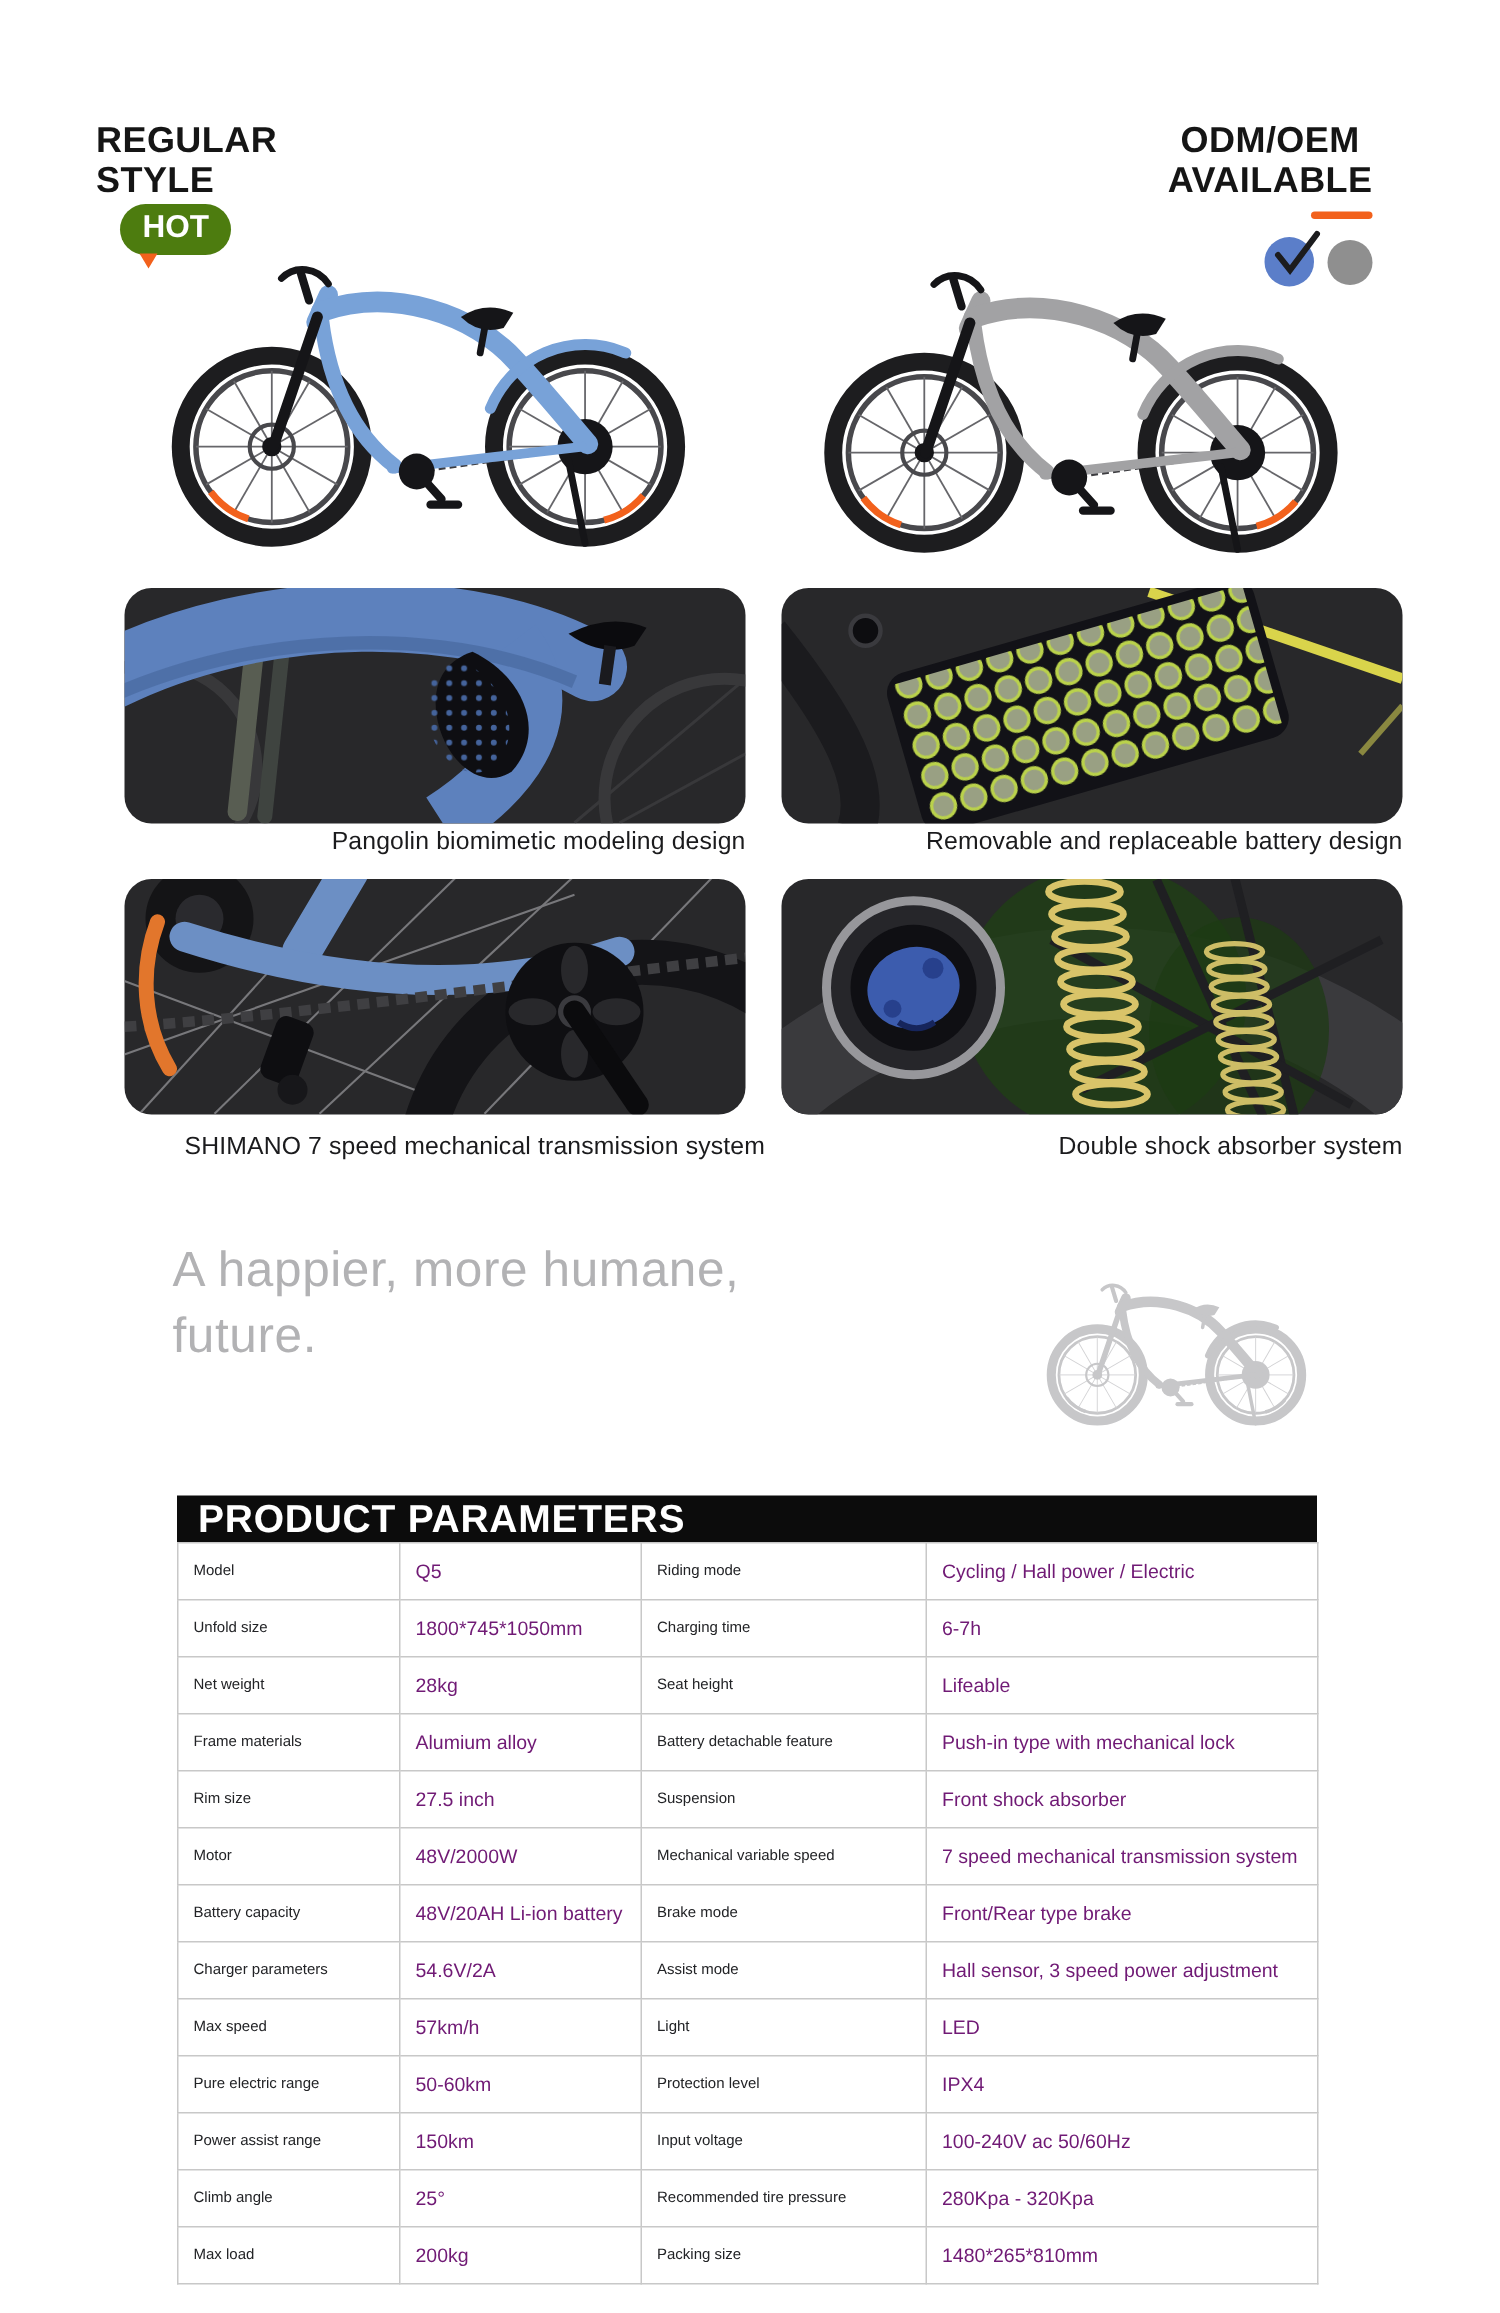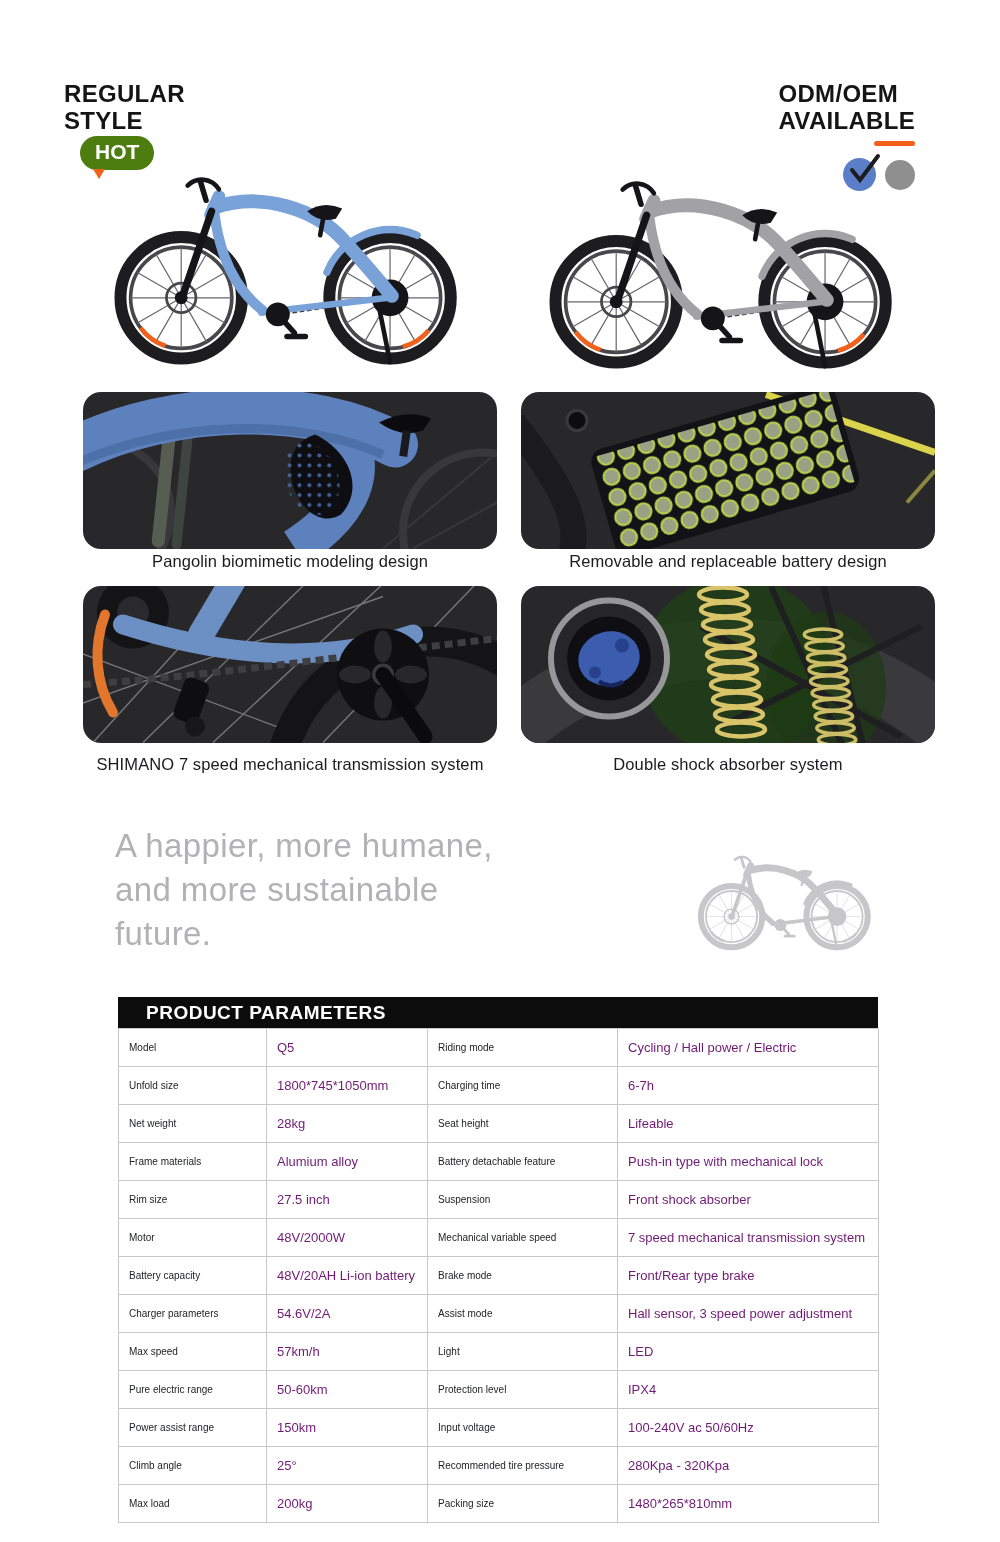--- a/index.html
+++ b/index.html
@@ -15,21 +15,21 @@
   .hot-badge {
     position:absolute; left:80px; top:136px; background:#4d7c0f; color:#fff;
     font-weight:bold; font-size:21px; padding:4px 15px 6px; border-radius:17px;
   }
   .hot-badge::after {
     content:""; position:absolute; left:13px; bottom:-9px;
     border-left:6px solid transparent; border-right:6px solid transparent;
     border-top:10px solid #F2611C;
   }
   .odm-title {
-    position:absolute; right:85px; top:80px; text-align:left; font-size:24px;
+    position:absolute; right:85px; top:80px; text-align:center; font-size:24px;
     font-weight:bold; color:#151515; line-height:27px; letter-spacing:.3px;
   }
   .odm-underline {
     position:absolute; right:85px; top:141px; width:41px; height:5px;
     background:#F2611C; border-radius:2.5px;
   }
   .swatches { position:absolute; right:85px; top:158px; display:flex; gap:9px; align-items:center; }
   .swatch { border-radius:50%; cursor:pointer; }
   .swatch-blue { width:33px; height:33px; background:#5B7EC9; position:relative; }
   .swatch-gray { width:30px; height:30px; background:#8F8F8F; }
@@ -50,39 +50,39 @@
   .tile {
     position:absolute; width:414px; height:157px; border-radius:18px;
     background:#28282a; overflow:hidden;
   }
   .tile svg { display:block; width:414px; height:157px; }
   .tile-1 { left:83px;  top:392px; }
   .tile-2 { left:521px; top:392px; }
   .tile-3 { left:83px;  top:586px; }
   .tile-4 { left:521px; top:586px; }
   .caption {
-    position:absolute; width:414px; text-align:center; font-size:16.5px;
+    position:absolute; width:414px; text-align:right; font-size:16.5px;
     color:#1b1b1d; letter-spacing:.1px;
   }
   .cap-1 { left:83px;  top:552px; }
   .cap-2 { left:521px; top:552px; }
   .cap-3 { left:70px;  top:755px; width:440px; }
   .cap-4 { left:521px; top:755px; }
 
   
   .tagline {
     position:absolute; left:115px; top:824px; font-size:33px; line-height:44px;
     font-weight:300; color:#b2b2b4; letter-spacing:.4px;
   }
 
   
   .params-header {
     position:absolute; left:118px; top:997px; width:760px; height:31px;
-    background:#0c0c0c; color:#fff; font-size:19px; font-weight:bold;
-    line-height:31px; padding-left:28px; box-sizing:border-box; letter-spacing:.5px;
+    background:#0c0c0c; color:#fff; font-size:26px; font-weight:bold;
+    line-height:31px; padding-left:14px; box-sizing:border-box; letter-spacing:.5px;
   }
   .params-table {
     position:absolute; left:118px; top:1028px; width:760px;
     border-collapse:collapse; table-layout:fixed;
   }
   .params-table td {
     border:1px solid #c8c8c8; height:33px; padding:2px 6px 2px 10px;
     overflow:hidden; white-space:nowrap;
   }
   td.lbl { color:#222326; font-size:10px; }
@@ -293,21 +293,20 @@
     </svg>
   </div>
 
   <div class="caption cap-1">Pangolin biomimetic modeling design</div>
   <div class="caption cap-2">Removable and replaceable battery design</div>
   <div class="caption cap-3">SHIMANO 7 speed mechanical transmission system</div>
   <div class="caption cap-4">Double shock absorber system</div>
 
   <div class="tagline">
     <div>A happier, more humane,</div>
-    <div>and more sustainable</div>
     <div>future.</div>
   </div>
   <svg class="bike silhouette-bike" viewBox="0 0 400 240">
     <use href="#bike"></use>
   </svg>
 
   <div class="params-header">PRODUCT PARAMETERS</div>
   <table class="params-table">
     <colgroup>
         <col style="width:148px">

